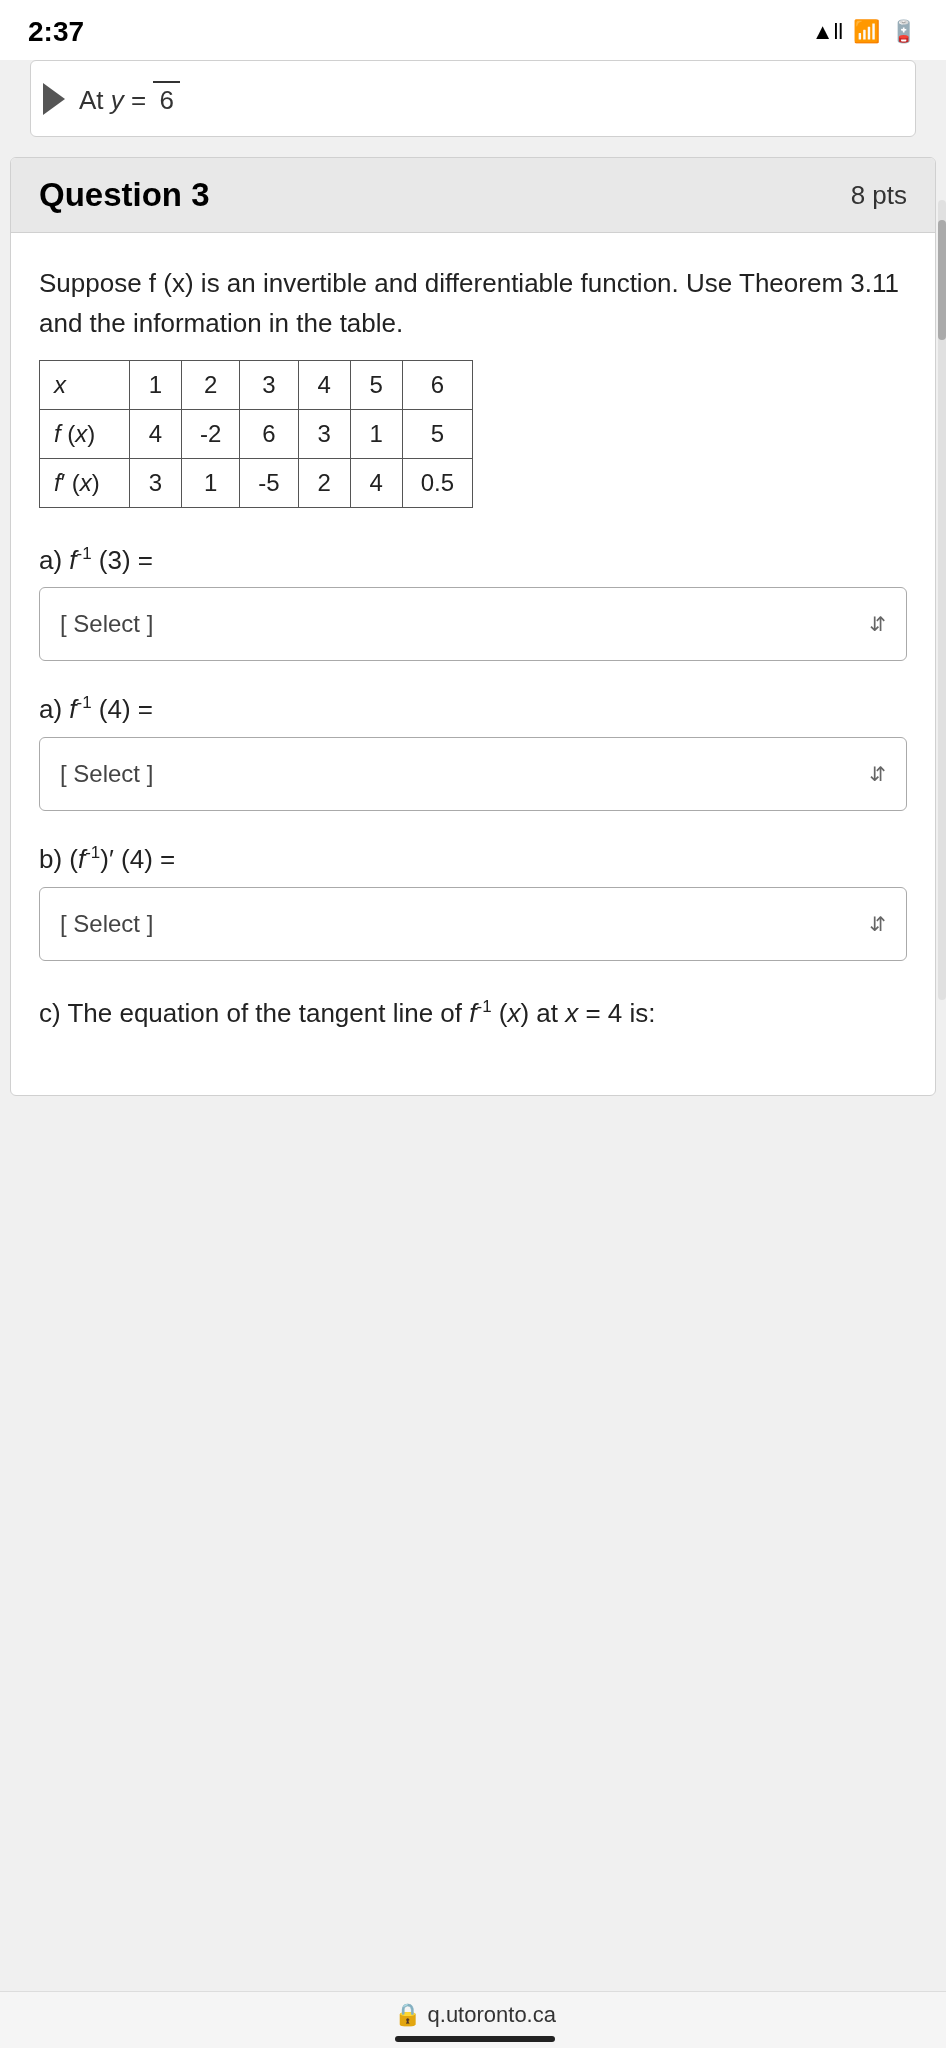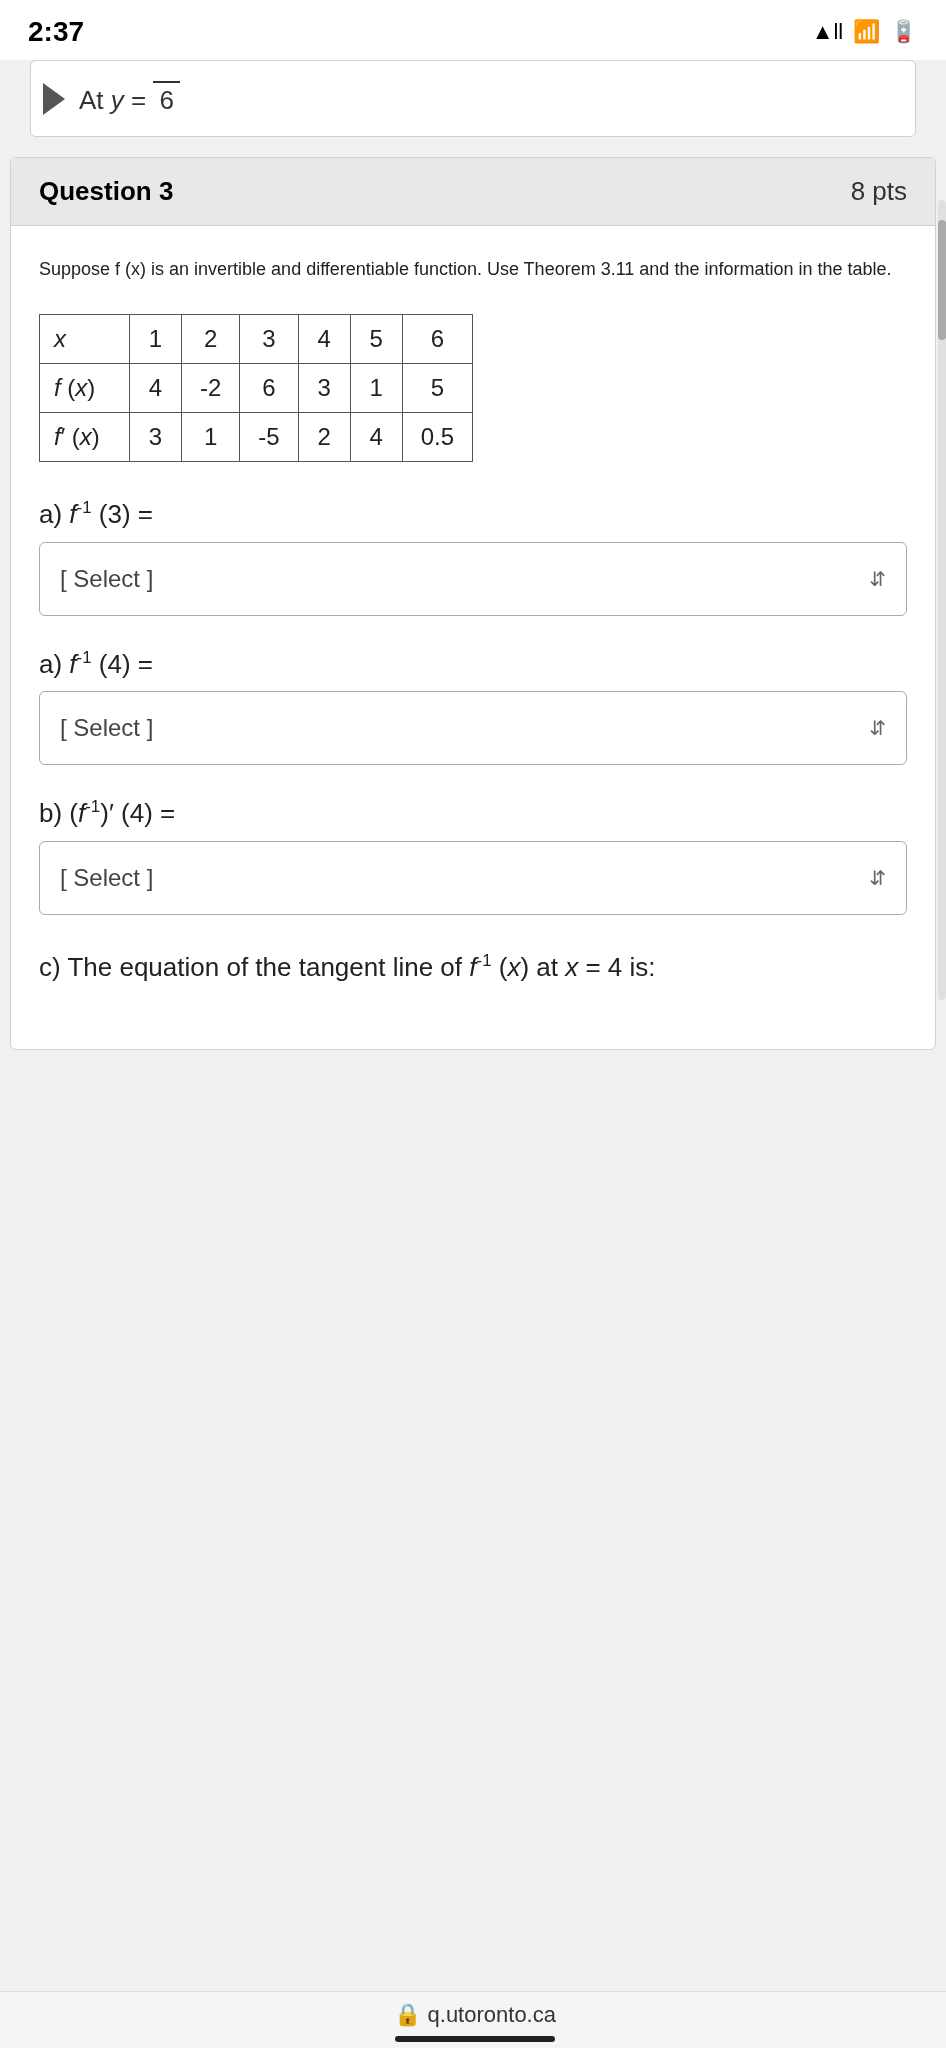--- a/index.html
+++ b/index.html
@@ -64,39 +64,39 @@
     
     .question-header {
       background: #e8e8e8;
       border-bottom: 1px solid #d0d0d0;
       display: flex;
       justify-content: space-between;
       align-items: center;
       padding: 18px 28px;
     }
     .question-title {
-      font-size: 26px;
+      font-size: 33px;
       font-weight: 700;
       color: #000;
     }
     .question-pts {
       font-size: 26px;
       color: #333;
     }
 
     
     .question-body {
       padding: 30px 28px;
     }
 
     .question-text {
-      font-size: 18px;
+      font-size: 26px;
       color: #222;
       line-height: 1.55;
-      margin-bottom: 30px;
+      margin-bottom: 16px;
     }
 
     
     .math-table {
       border-collapse: collapse;
       margin-bottom: 36px;
       width: auto;
     }
     .math-table td {
       border: 1px solid #555;

